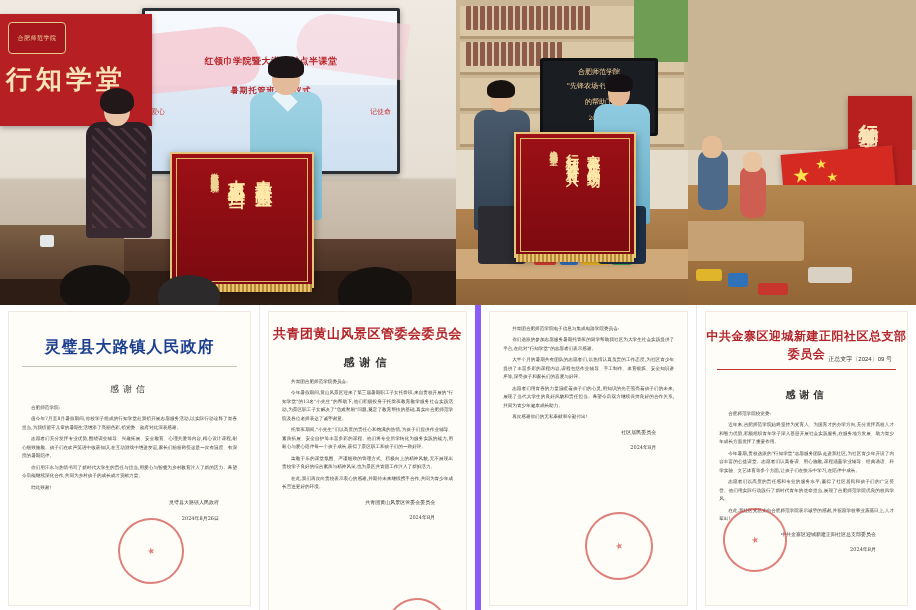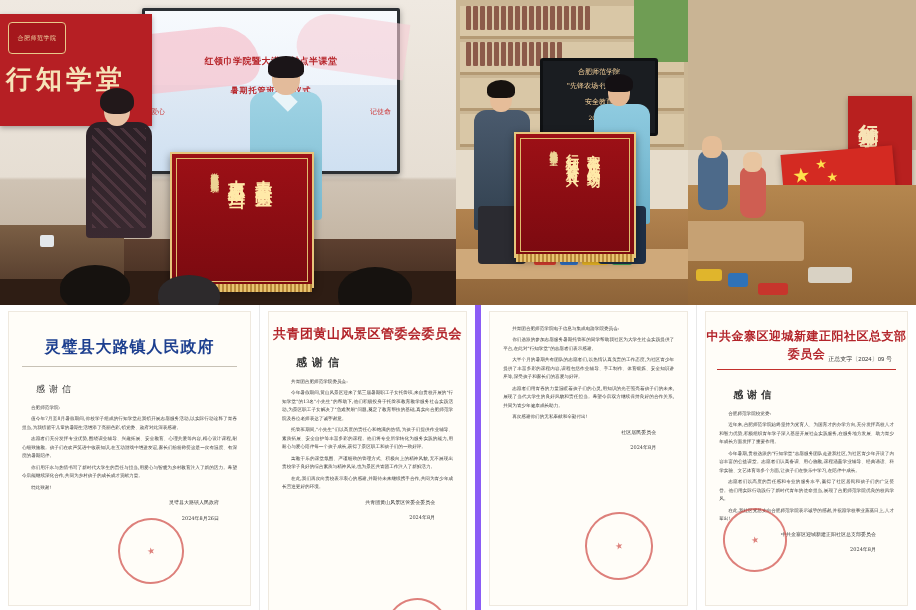--- a/index.html
+++ b/index.html
@@ -135,21 +135,21 @@
   .d2{width:228px;height:371px;border-right:6px solid #8b5cf6;}
   .d3{width:228px;height:305px;border-right:1px solid #e8e8e8;}
   .d4{width:232px;height:305px;}
   .paper{position:absolute;left:8px;top:6px;right:8px;bottom:4px;background:#fffdf8;
     box-shadow:0 0 0 1px #efe9df inset;}
   .doc-head{text-align:center;font-weight:bold;font-family:"DejaVu Serif",serif;}
   .d1 .doc-head{margin-top:26px;font-size:16px;color:#1d3f8f;letter-spacing:1px;}
   .d2 .doc-head{margin-top:14px;font-size:13px;color:#b3242a;letter-spacing:.5px;}
   .d3 .doc-head{margin-top:22px;font-size:12px;color:#333;letter-spacing:6px;}
   .d4 .doc-head{margin-top:16px;font-size:12px;color:#b3242a;letter-spacing:.5px;line-height:1.5;}
-  .doc-sub{font-size:10px;color:#333;margin-top:12px;font-family:Liberation Mono, monospace;margin-left:28px;}
+  .doc-sub{text-align:center;font-size:10px;color:#333;margin-top:12px;font-family:Liberation Mono, monospace;}
   .d1 .doc-sub{font-size:9px;letter-spacing:4px;margin-top:16px;}
   .d2 .doc-sub{font-size:11px;letter-spacing:5px;margin-top:12px;font-weight:bold;}
   .d4 .doc-sub{font-size:10px;letter-spacing:4px;margin-top:18px;font-weight:bold;}
   .rule{height:1px;background:#c8c2b6;margin:8px 14px 0 14px;}
   .body-txt{padding:8px 14px 0 14px;font-size:4.6px;line-height:1.85;color:#3a3a3a;text-align:justify;
     font-family:"DejaVu Serif",serif;}
   .body-txt p{margin:0 0 3px 0;text-indent:9px;}
   .sig{margin-top:6px;text-align:right;padding-right:18px;font-size:5px;color:#3a3a3a;line-height:1.9;
     font-family:"DejaVu Serif",serif;}
   .stamp{position:absolute;border-radius:50%;border:2px solid #c9342f;opacity:.62;
@@ -262,21 +262,21 @@
             <i></i>
         </div>
       </div>
       <div class="shelfrow" style="top:78px"></div>
       <div class="shelfrow" style="top:114px"></div>
       <div class="greenwall"></div>
 
       <div class="tv">
         <div class="txt">合肥师范学院</div>
         <div class="txt" style="top:20px">"先锋农场·行知学堂"</div>
-        <div class="txt" style="top:36px">安全教育</div>
+        <div class="txt" style="top:36px">的帮助下</div>
         <div class="txt" style="top:52px;font-size:6px">2024.8</div>
       </div>
 
       <div class="floor"></div>
       <div class="table"></div>
       <div class="bricks">
         <b style="left:0;bottom:0;width:22px;height:10px;background:#d23b2e"></b>
         <b style="left:26px;bottom:0;width:18px;height:10px;background:#2f6fc0"></b>
         <b style="left:48px;bottom:0;width:26px;height:10px;background:#e8b423"></b>
         <b style="left:78px;bottom:0;width:20px;height:10px;background:#3f9b52"></b>

